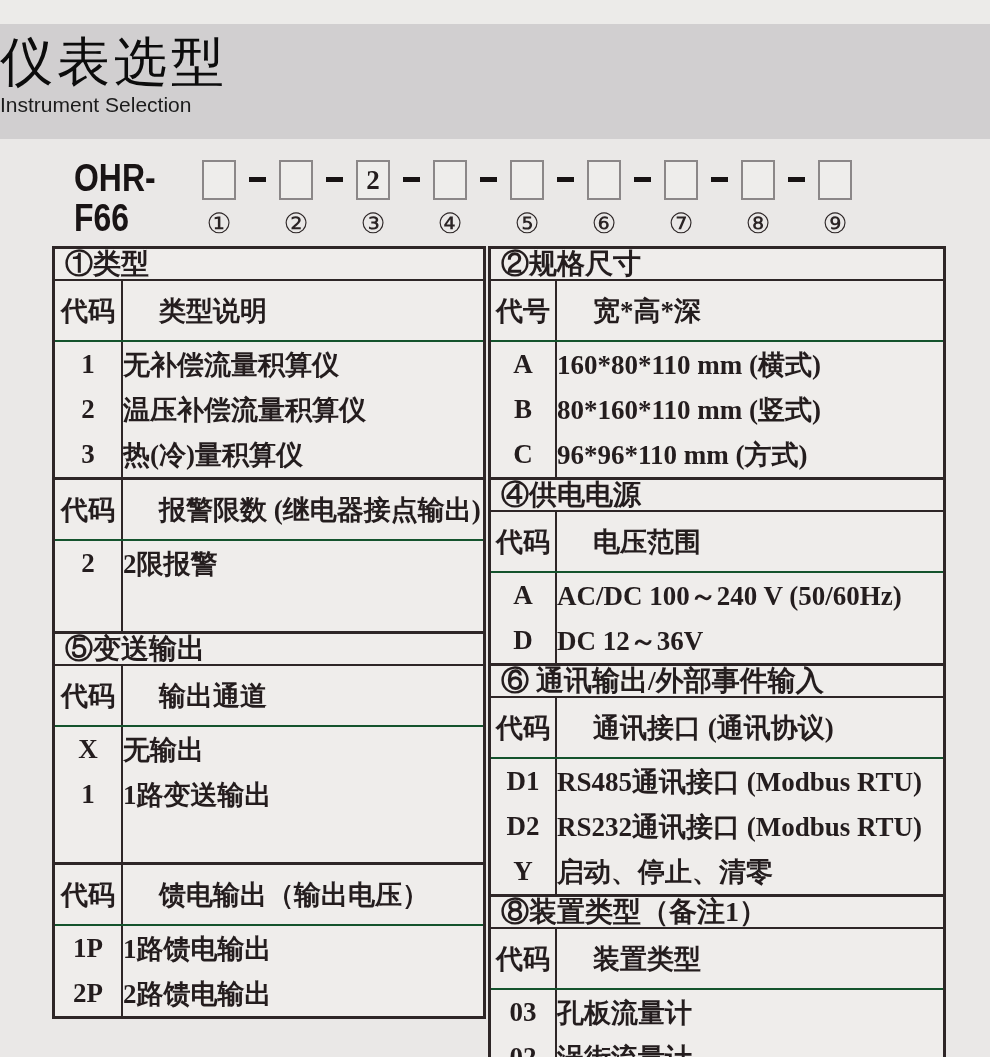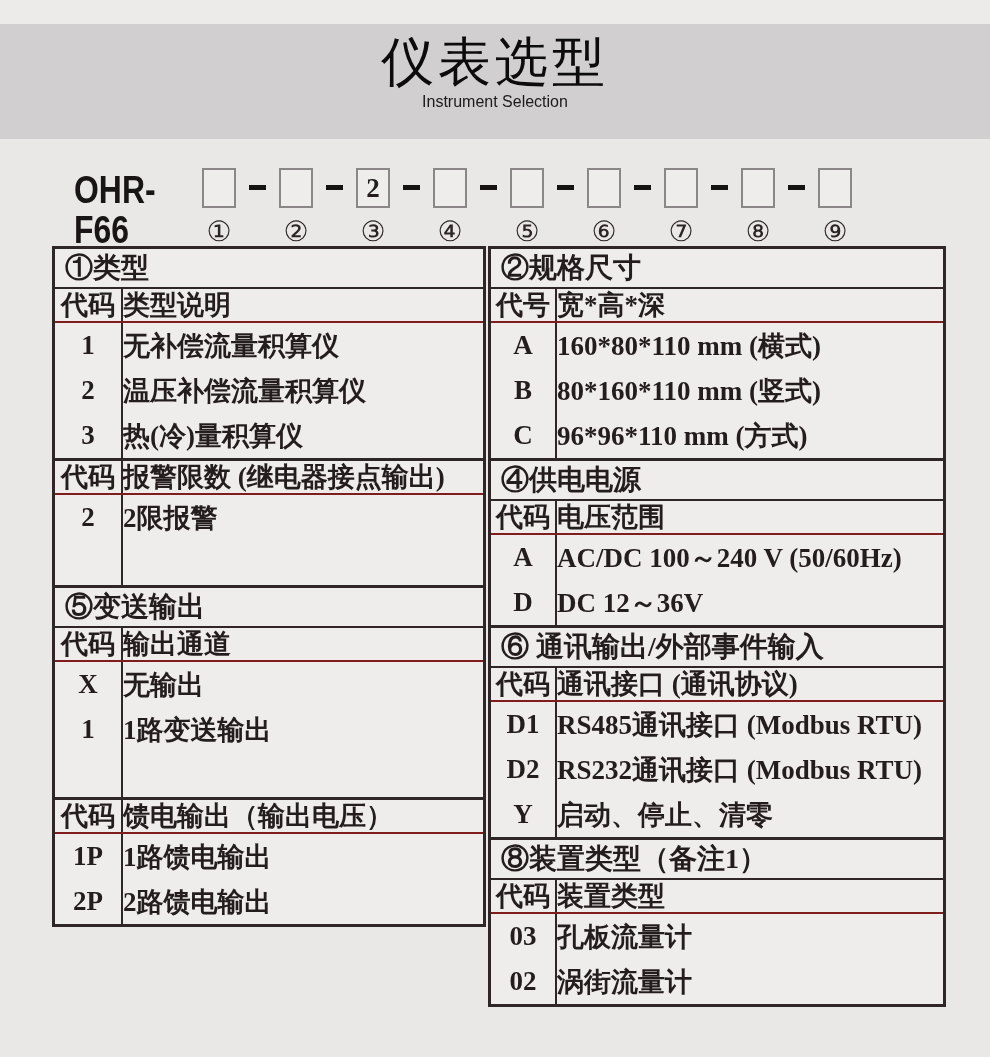--- a/index.html
+++ b/index.html
@@ -8,37 +8,37 @@
     position:relative; overflow:hidden;
     background:#eae8e7;
     font-family:"Liberation Serif", serif;
     color:#241d1e;
   }
 
   
   .top-strip { position:absolute; left:0; top:0; width:990px; height:24px; background:#ecebe9; }
   .band {
     position:absolute; left:0; top:24px; width:990px; height:115px;
-    background:#d1cfd0; text-align:center;
+    background:#d1cfd0; 
   }
   .band .cn {
     padding-top:8px;
     font-family:"Liberation Sans", sans-serif;
     font-size:53px; font-weight:500; letter-spacing:4px; color:#0c0c0c;
     line-height:1.15;
   }
   .band .en {
     font-family:"Liberation Sans", sans-serif;
-    font-size:16px; font-weight:400; color:#1b1b1b; margin-top:0;
+    font-size:21px; font-weight:400; color:#1b1b1b; margin-top:0;
   }
 
   
   .model-row {
-    position:absolute; left:74px; top:168px; width:880px;
-    display:flex; align-items:flex-start;
+    position:absolute; left:74px; top:156px; width:880px;
+    display:flex; align-items:flex-end;
   }
   .model-prefix {
     font-family:"Liberation Sans", sans-serif;
     font-weight:700; font-size:38px; line-height:40px; color:#191415;
     letter-spacing:0px; transform:scaleX(0.84); transform-origin:left top;
     margin-top:2px; width:152px; flex:0 0 auto; margin-right:-24px;
   }
   .seg { display:flex; flex:0 0 auto; }
   .seg .dash {
     width:17px; height:5px; background:#171213;
@@ -59,26 +59,26 @@
   
   .tables {
     position:absolute; left:52px; top:246px; width:894px;
     display:flex; gap:2px; align-items:flex-start;
   }
   .half { border:3px solid #2e2627; background:#efedeb; }
   .half.left  { width:434px; }
   .half.right { width:458px; }
   .section + .section { border-top:3px solid #2e2627; }
   .sec-title {
-    height:40px; border-bottom:2px solid #2e2627;
+    height:32px; border-bottom:2px solid #2e2627;
     display:flex; align-items:center; padding-left:10px;
     font-size:28px; font-weight:700;
   }
   .tr { display:flex; height:45px; align-items:stretch; }
-  .tr.head { height:34px; border-bottom:2px solid #7f1d1d; }
+  .tr.head { height:61px; border-bottom:2px solid #14532d;gap:36px; }
   .td { display:flex; align-items:center; font-size:27px; font-weight:700; }
   .td.code {
     flex:0 0 68px; justify-content:center;
     border-right:2px solid #2e2627; text-align:center;
   }
   .half.right .td.code { flex:0 0 66px; }
   .td.desc { flex:1; padding-left:0; }
 </style>
 </head>
 <body>

